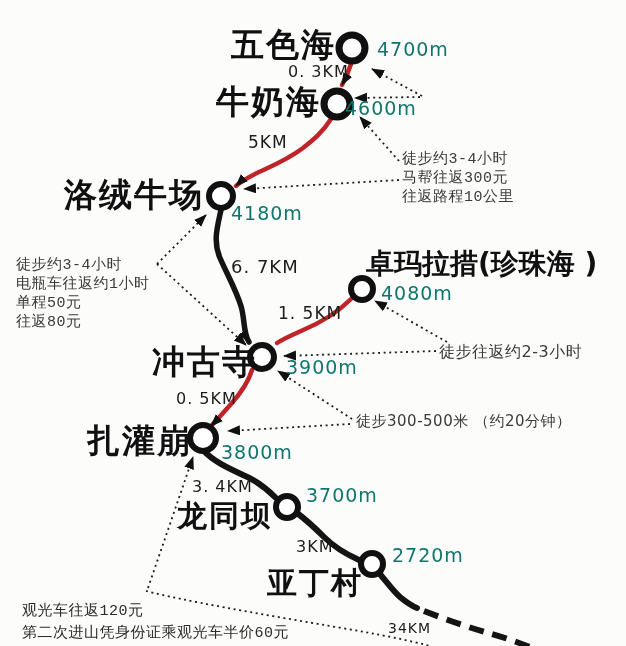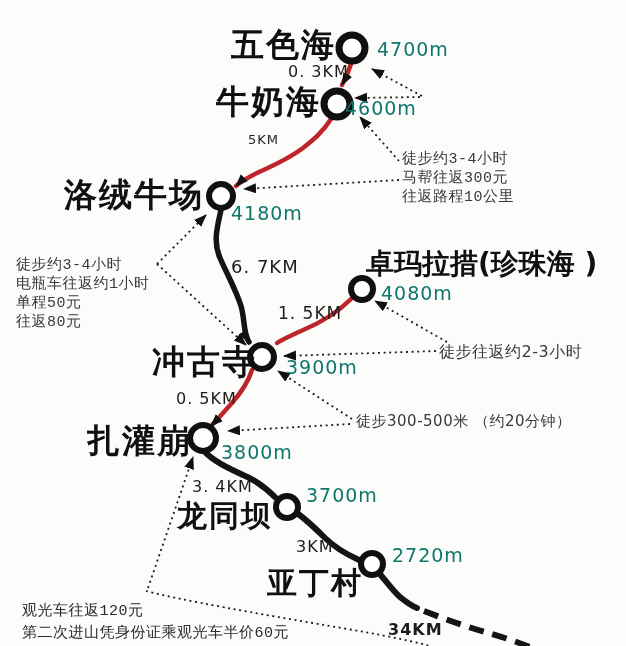--- a/index.html
+++ b/index.html
@@ -88,27 +88,27 @@
   <div class="lbl elev" style="left:377px;top:39px;">4700m</div>
   <div class="lbl elev" style="left:345px;top:98px;text-align:center;">4600m</div>
   <div class="lbl elev" style="left:231px;top:203px;">4180m</div>
   <div class="lbl elev" style="left:381px;top:283px;">4080m</div>
   <div class="lbl elev" style="left:286px;top:357px;">3900m</div>
   <div class="lbl elev" style="left:221px;top:442px;">3800m</div>
   <div class="lbl elev" style="left:306px;top:485px;">3700m</div>
   <div class="lbl elev" style="left:392px;top:545px;">2720m</div>
 
   <div class="lbl dist" style="left:288px;top:63px;">0. 3KM</div>
-  <div class="lbl dist" style="left:248px;top:133px;font-size:13px;">5KM</div>
+  <div class="lbl dist" style="left:248px;top:133px;font-size:17px;">5KM</div>
   <div class="lbl dist" style="left:231px;top:257px;font-size:18px;">6. 7KM</div>
   <div class="lbl dist" style="left:278px;top:304px;font-size:17px;">1. 5KM</div>
   <div class="lbl dist" style="left:176px;top:390px;">0. 5KM</div>
   <div class="lbl dist" style="left:192px;top:478px;">3. 4KM</div>
   <div class="lbl dist" style="left:296px;top:538px;">3KM</div>
-  <div class="lbl dist" style="left:388px;top:621px;font-size:16px;font-weight:bold;">34KM</div>
+  <div class="lbl dist" style="left:388px;top:621px;font-size:14px;">34KM</div>
 
   <div class="lbl note" style="left:402px;top:150px;">
     <div>徒步约3-4小时</div>
     <div>马帮往返300元</div>
     <div>往返路程10公里</div>
   </div>
 
   <div class="lbl note" style="left:16px;top:256px;">
     <div>徒步约3-4小时</div>
     <div>电瓶车往返约1小时</div>

